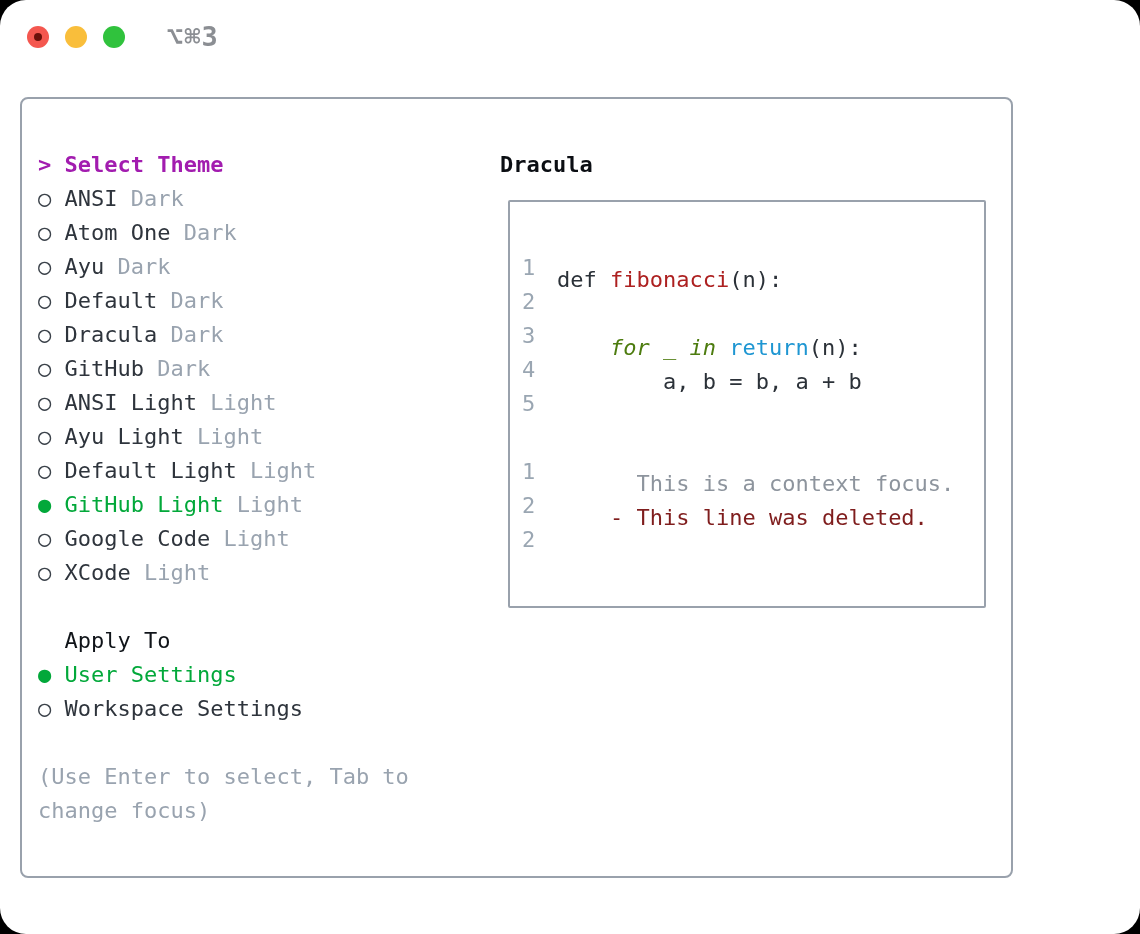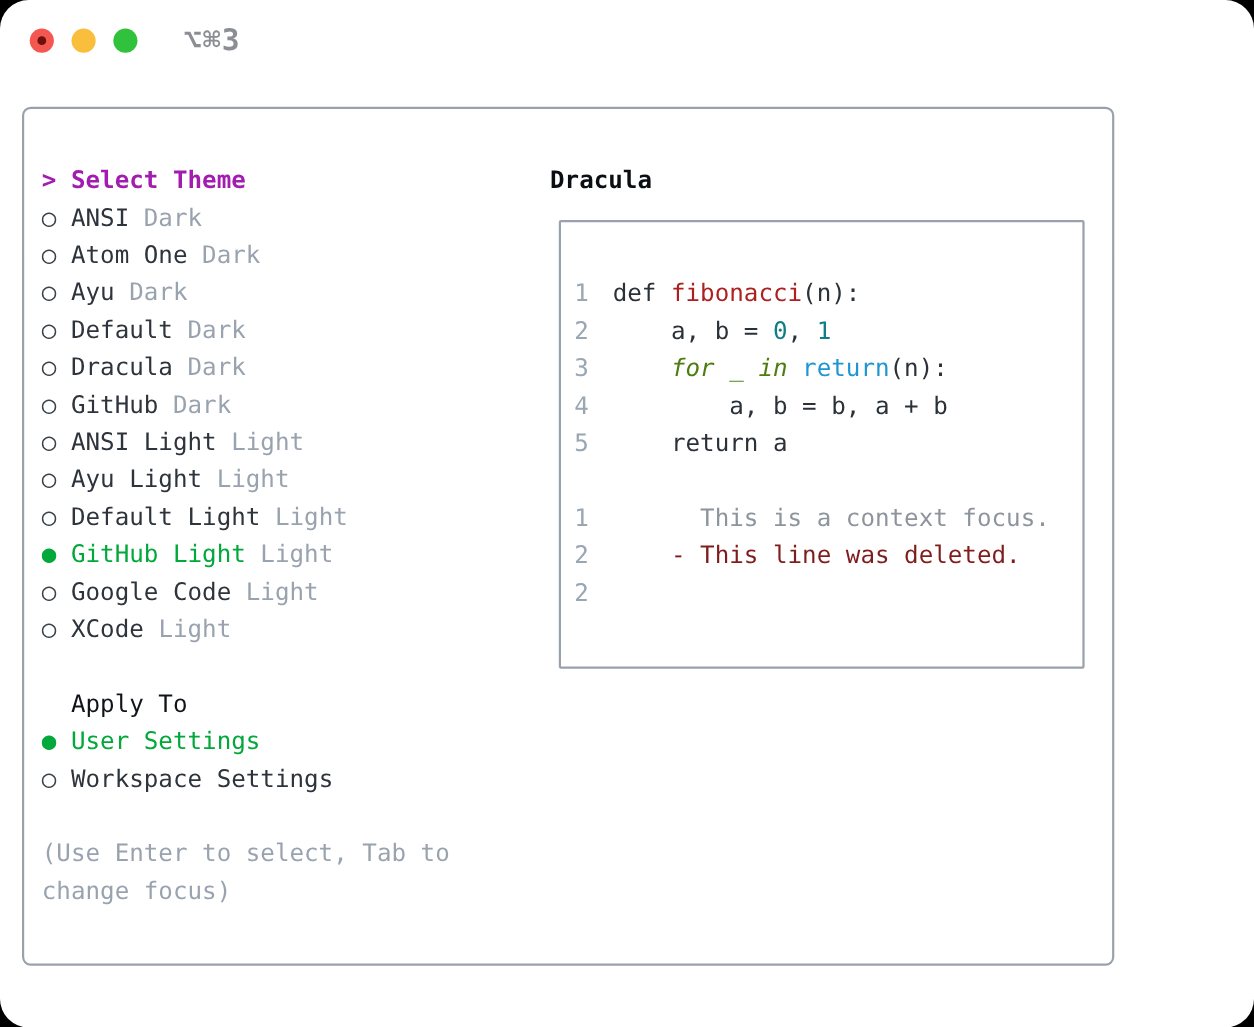--- a/index.html
+++ b/index.html
@@ -36,21 +36,21 @@
     position:absolute;left:500px;top:148px;font-size:22px;line-height:34px;
     font-weight:bold;color:#0b0e13;
   }
   .preview-box{
     position:absolute;left:508px;top:200px;width:478px;height:408px;
     border:2px solid #99a1ac;border-radius:2px;box-sizing:border-box;background:#fff;
   }
   .code-lines{position:absolute;left:12px;top:49px;font-size:22px;line-height:34px;}
   .code-line{display:flex;height:34px;}
   .gutter{width:35px;flex:0 0 35px;white-space:pre;}
-  .content{white-space:pre;}
+  .content{white-space:pre;margin-top:12px;}
 </style>
 </head>
 <body>
 
 <div class="window">
 
   <div class="dot dot-red">
     <span class="red-core"></span>
   </div>
   <div class="dot dot-yellow"></div>
@@ -64,33 +64,31 @@
   <div class="preview-title">Dracula</div>
 
   <div class="preview-box">
     <div class="code-lines" id="code-lines">
         <div class="code-line">
           <span class="gutter" style="color: rgb(154, 166, 178);">1</span>
           <span class="content"><span style="color: rgb(43, 49, 56);">def </span><span style="color: rgb(173, 32, 32);">fibonacci</span><span style="color: rgb(43, 49, 56);">(n):</span></span>
         </div>
         <div class="code-line">
           <span class="gutter" style="color: rgb(154, 166, 178);">2</span>
-          <span class="content"><span style="color: rgb(43, 49, 56);">    a, b = </span><span style="color: rgb(14, 125, 133);">0</span><span style="color: rgb(43, 49, 56);">, </span><span style="color: rgb(14, 125, 133);">1</span></span>
         </div>
         <div class="code-line">
           <span class="gutter" style="color: rgb(154, 166, 178);">3</span>
           <span class="content"><span style="color: #4d7c0f; font-style: italic;">    for _ in </span><span style="color: rgb(30, 150, 210);">return</span><span style="color: rgb(43, 49, 56);">(n):</span></span>
         </div>
         <div class="code-line">
           <span class="gutter" style="color: rgb(154, 166, 178);">4</span>
           <span class="content"><span style="color: rgb(43, 49, 56); text-align: right;">        a, b = b, a + b</span></span>
         </div>
         <div class="code-line">
           <span class="gutter" style="color: rgb(154, 166, 178);">5</span>
-          <span class="content"><span style="color: rgb(43, 49, 56);">    return a</span></span>
         </div>
         <div class="code-line">
           <span class="gutter" style="color: rgb(154, 166, 178);"></span>
           <span class="content"></span>
         </div>
         <div class="code-line">
           <span class="gutter" style="color: rgb(154, 166, 178);">1</span>
           <span class="content"><span style="color: rgb(141, 148, 157);">      This is a context focus.</span></span>
         </div>
         <div class="code-line">

